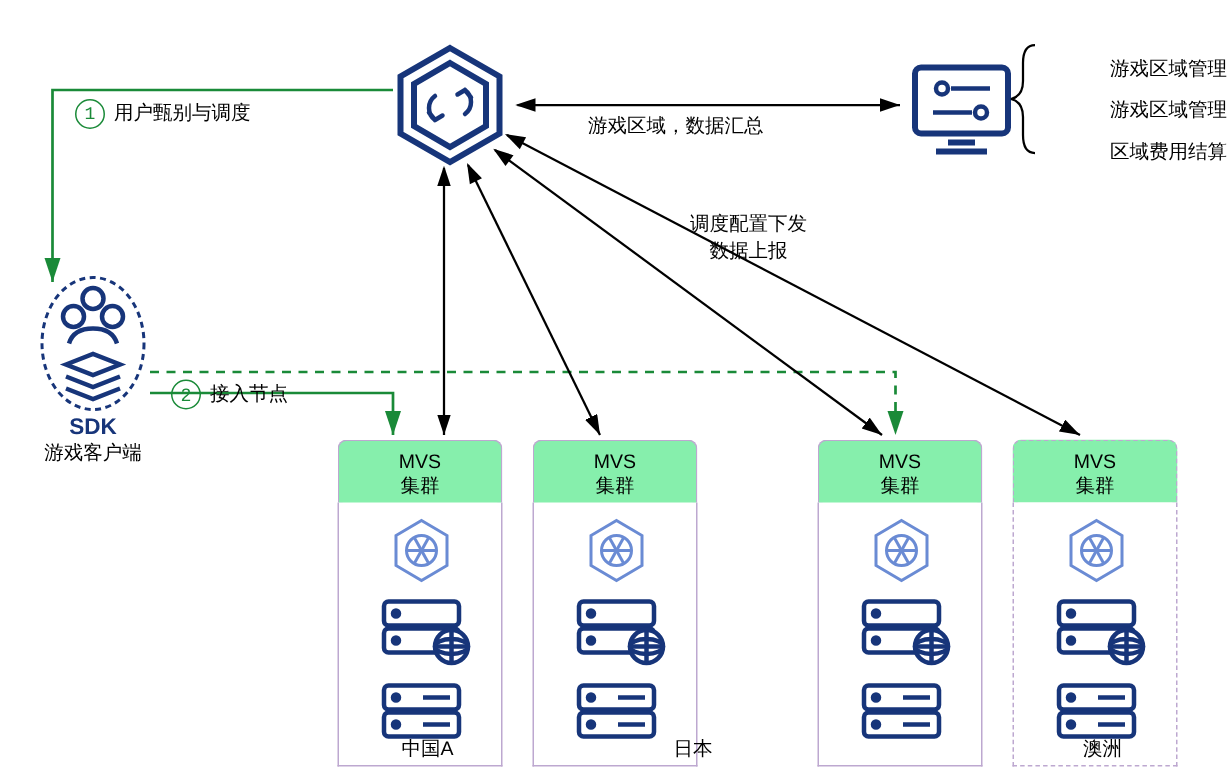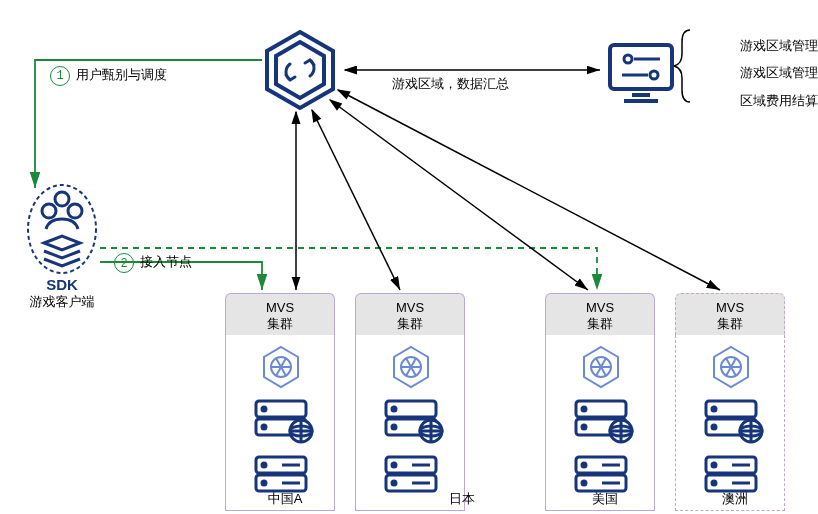--- a/index.html
+++ b/index.html
@@ -2,21 +2,21 @@
 <html><head>
 <meta charset="utf-8">
 <style>
   html,body{margin:0;padding:0;}
   body{font-family:"Microsoft YaHei",Arial,sans-serif;font-size:13px;color:#000;}
   .stage{position:relative;width:818px;height:514px;background:#fff;}
   svg{position:absolute;left:0;top:0;}
   .lbl{position:absolute;white-space:nowrap;}
   .badge{display:inline-block;width:18px;height:18px;border:1.5px solid #1a8a38;border-radius:50%;text-align:center;line-height:18px;font-size:12px;color:#1a8a38;margin-right:6px;vertical-align:middle;}
   .cluster{position:absolute;width:110px;}
-  .cluster .head{background:#e5e5e5;text-align:center;padding:6px 0 4px;border:1px solid #bda8d0;border-bottom:none;border-top-left-radius:6px;border-top-right-radius:6px;line-height:1.2;}
+  .cluster .head{background:#86efac;text-align:center;padding:6px 0 4px;border:1px solid #bda8d0;border-bottom:none;border-top-left-radius:6px;border-top-right-radius:6px;line-height:1.2;}
   .cluster .body{border:1px solid #bda8d0;border-top:none;height:175px;position:relative;}
   .cluster.dashed .body{border-style:dashed;border-top:none;}
   .cluster.dashed .head{border-style:dashed;border-bottom:none;}
   .cluster .body svg{position:static;}
   .regionLbl{position:absolute;width:120px;text-align:center;top:490px;}
   .brace-items{position:absolute;left:700px;top:32px;line-height:2.1;margin-left:40px;}
   .sdk-block{position:absolute;left:22px;top:181px;width:80px;text-align:center;}
   .sdk-block svg{position:static;}
 </style>
 </head>
@@ -71,20 +71,24 @@
 </svg>
 
 <div class="lbl" style="left:50px;top:66px;font-family:Liberation Mono, monospace;">
   <span class="badge">1</span><span>用户甄别与调度</span>
 </div>
 <div class="lbl" style="left:114px;top:253px;">
   <span class="badge">2</span><span>接入节点</span>
 </div>
 <div class="lbl" style="left:392px;top:75px;font-family:Liberation Mono, monospace;">
   <span>游戏区域</span>，<span>数据汇总</span>
+</div>
+<div class="lbl" style="left:460px;top:140px;text-align:center;">
+  <div>调度配置下发</div>
+  <div>数据上报</div>
 </div>
 
 <div class="brace-items">
   <div>游戏区域管理</div>
   <div>游戏区域管理</div>
   <div>区域费用结算</div>
 </div>
 
 <div class="sdk-block">
   <svg width="80" height="110">
@@ -232,16 +236,15 @@
             <circle cx="38" cy="148" r="2" fill="#17357a"></circle>
             <line x1="56" y1="130" x2="74" y2="130"></line>
             <line x1="56" y1="148" x2="74" y2="148"></line>
           </g>
     </svg>
   </div>
 </div>
 
 <div class="regionLbl" style="left:225px;">中国A</div>
 <div class="regionLbl" style="left:355px;text-align:right;">日本</div>
-<div class="regionLbl" style="left:545px;">美国</div>
 <div class="regionLbl" style="left:675px;">澳洲</div>
 
 </div>
 
 </body></html>

